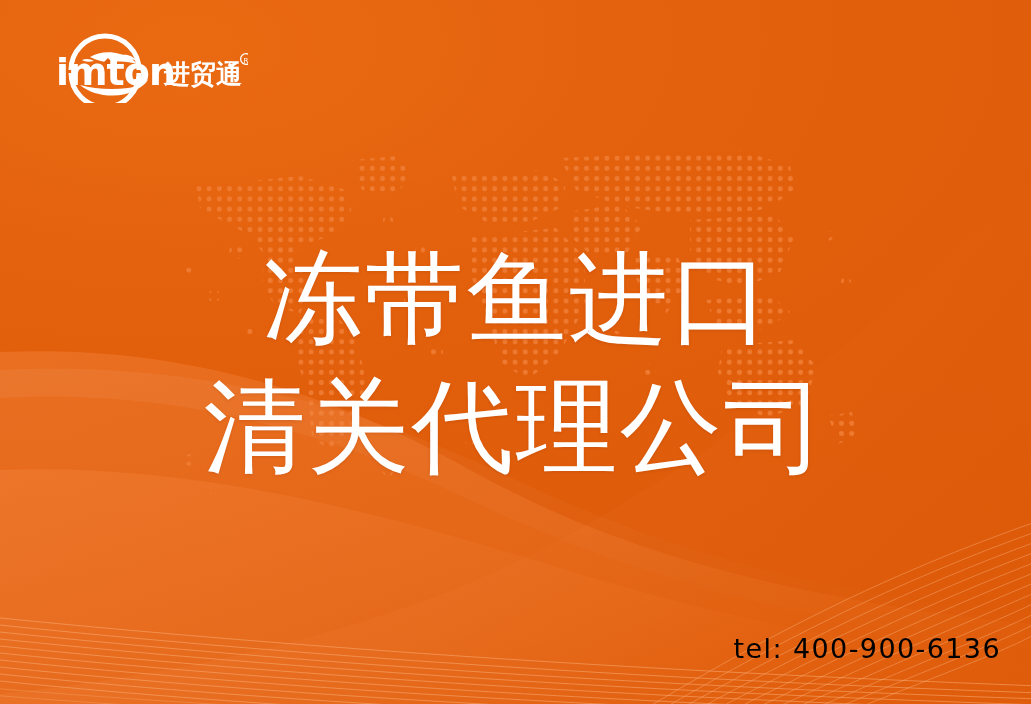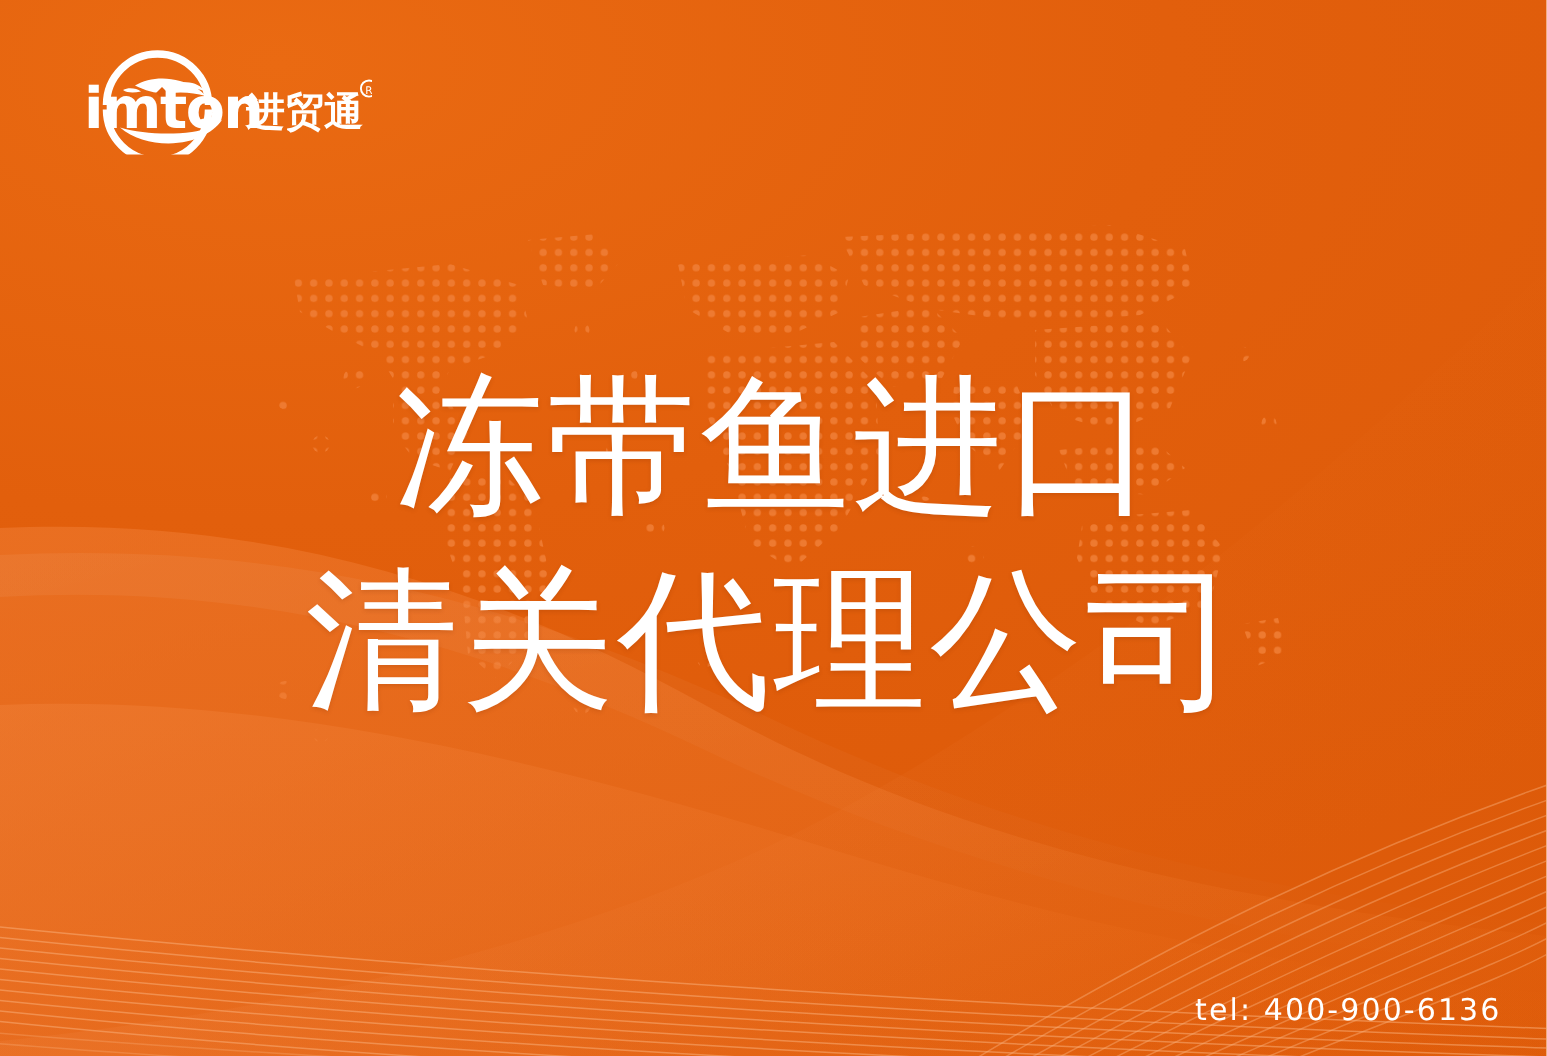--- a/index.html
+++ b/index.html
@@ -76,26 +76,25 @@
   }
   .hl-1{ padding-left:4px; }
   .hl-2{ font-size:102px; }
 
   
   #phone{
     position:absolute;
     right:30px;
     top:633px;
     z-index:30;
-    color:#ffffff;
-    font-size:20px;
+    color:#000000;
+    font-size:27px;
     letter-spacing:1.4px;
     font-family:"DejaVu Sans","Liberation Sans",sans-serif;
     white-space:nowrap;
-    margin-top:28px;
   }
 </style>
 </head>
 <body>
 
 <div id="banner">
 
   <div class="bg-base"></div>
 
   <svg class="dotmap" viewBox="0 0 1031 704" preserveAspectRatio="none" aria-hidden="true">

